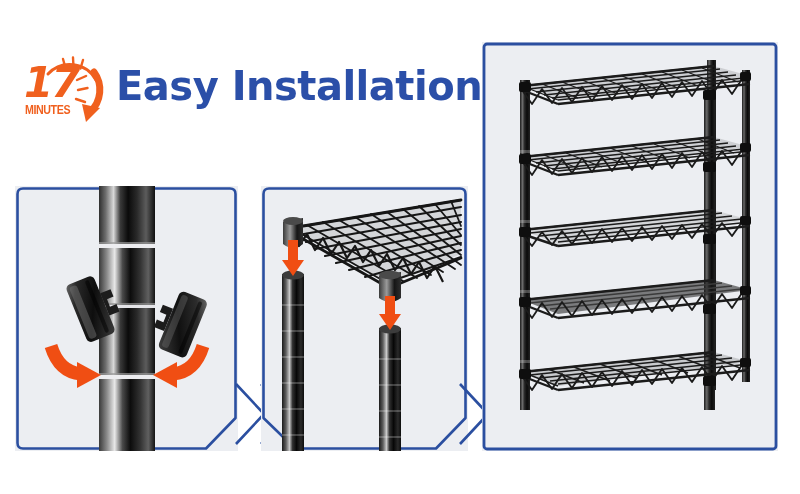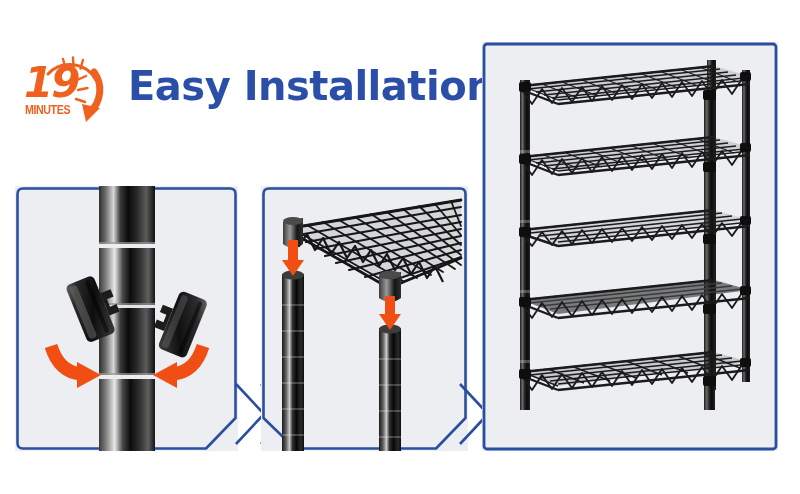--- a/index.html
+++ b/index.html
@@ -25,21 +25,20 @@
     color:#f0601e;letter-spacing:-2px;
   }
   .badge-unit{
     position:absolute;left:5px;top:57px;
     font-family:"Liberation Sans", sans-serif;
     font-weight:bold;font-size:13px;line-height:13px;
     color:#f0601e;letter-spacing:-0.5px;
     transform:scaleX(0.82);transform-origin:left center;
   }
   #title{
-    margin-left:12px;
     font-family:"DejaVu Sans", sans-serif;
     font-weight:bold;
     font-size:40px;line-height:44px;
     color:#2b4fa8;
     letter-spacing:-0.5px;
     white-space:nowrap;
   }
 
   
   .panel{position:absolute;background:#eceef2;}
@@ -73,21 +72,21 @@
           <line x1="58" y1="44" x2="67.5" y2="42"></line>
           <line x1="56" y1="53" x2="65" y2="56"></line>
         </g>
 
         <path d="M28 28 A30 30 0 0 1 76 34" fill="none" stroke="#f0601e" stroke-width="3" stroke-linecap="round"></path>
 
         <path d="M74 26 A30 30 0 0 1 70 66" fill="none" stroke="#f0601e" stroke-width="7" stroke-linecap="round"></path>
 
         <path d="M62 58 L80 62 L66 76 Z" fill="#f0601e"></path>
       </svg>
-      <div class="badge-num">19</div>
+      <div class="badge-num">17</div>
       <div class="badge-unit">MINUTES</div>
     </div>
 
     <div id="title">Easy Installation</div>
   </div>
 
   <div class="panel" id="panel-pole">
     <svg class="frame" viewBox="0 0 223 265" preserveAspectRatio="none">
       <path d="M2.5 8 Q2.5 2.5 8 2.5 L215 2.5 Q220.5 2.5 220.5 8 L220.5 232 L191 262.5 L8 262.5 Q2.5 262.5 2.5 257 Z" fill="#eceef2" stroke="#2b4fa0" stroke-width="2.6" stroke-linejoin="round"></path>
     </svg>

